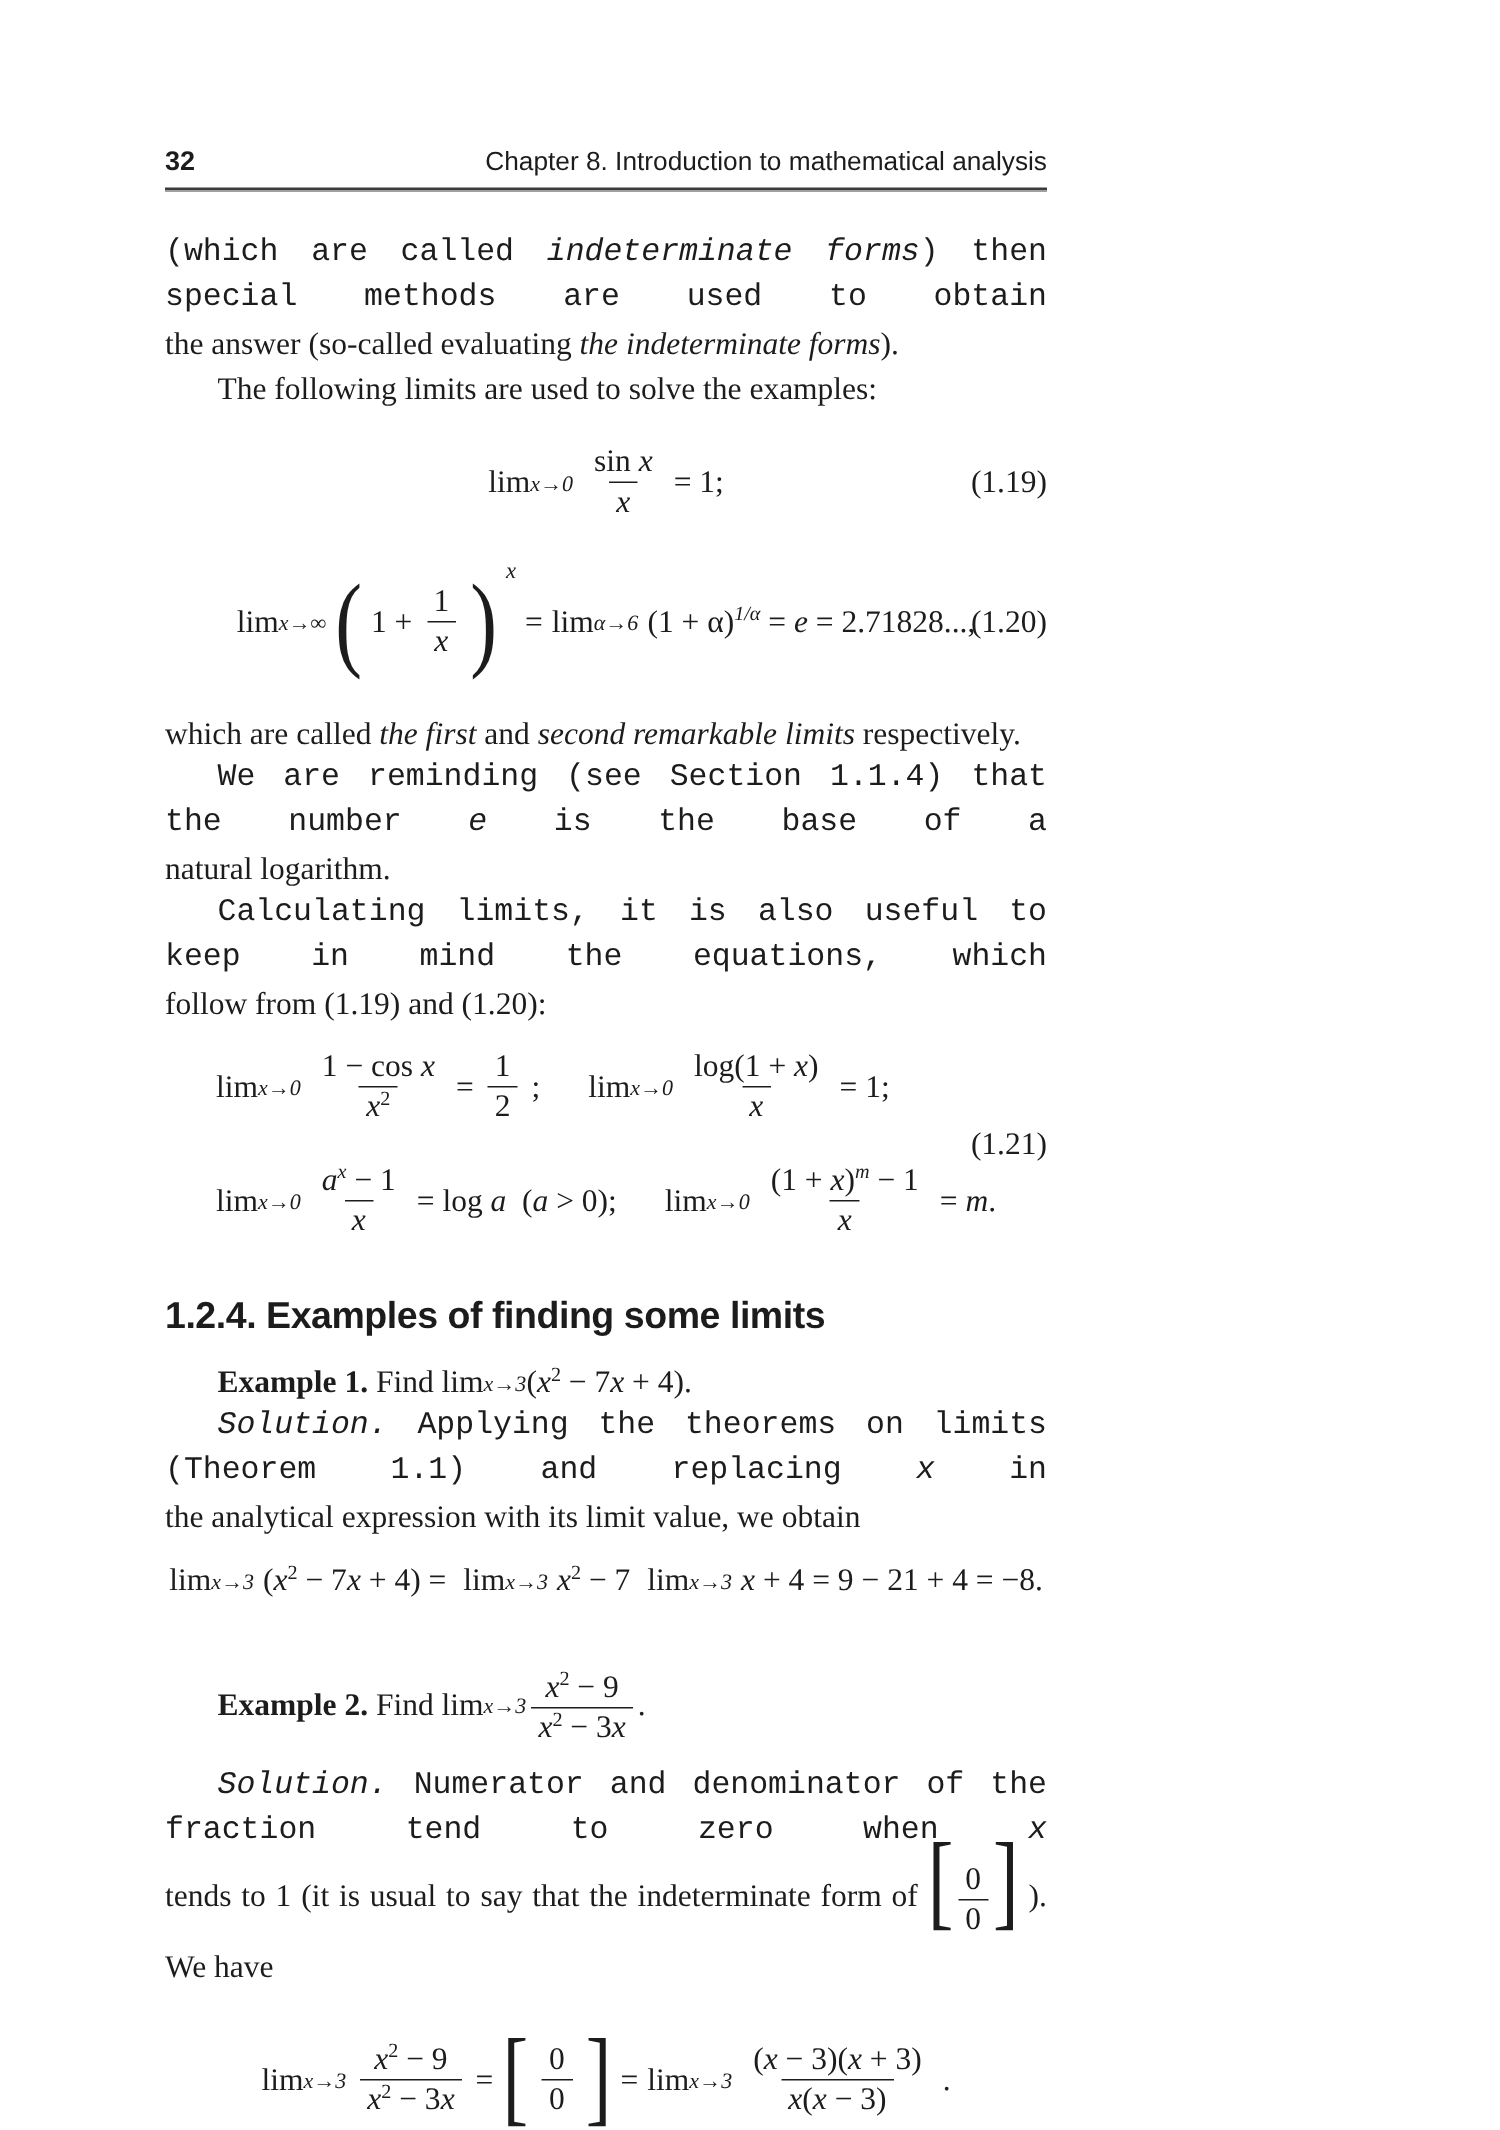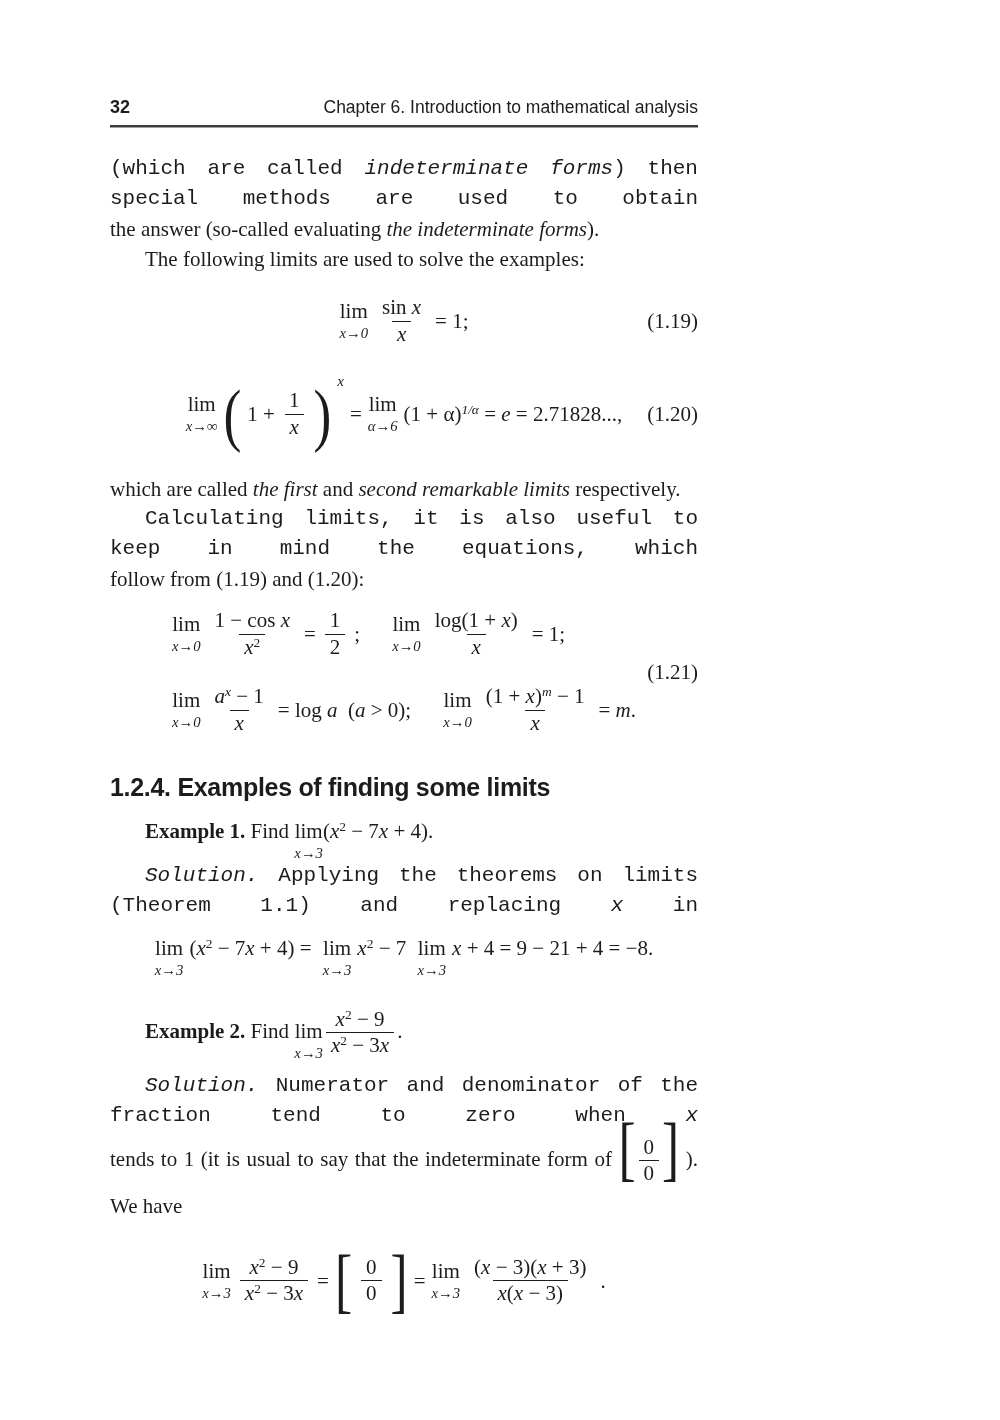--- a/index.html
+++ b/index.html
@@ -36,21 +36,21 @@
   .mt10{margin-top:10px;} .mt8{margin-top:8px;}
 
   
   .tk-rm{font-style:normal;}
   .tk-it{font-style:italic;}
   .tk-b{font-weight:700;}
   .tk-sup,.tk-supit{font-size:0.64em;vertical-align:0.55em;line-height:0;}
   .tk-supit{font-style:italic;}
 
   
-  .lim{display:inline-flex;flex-direction:column;align-items:center;line-height:1;text-align:right;}
+  .lim{display:inline-flex;flex-direction:row;align-items:center;line-height:1;text-align:right;}
   .lim .limop{line-height:1;}
   .lim .limsub{font-size:0.70em;font-style:italic;line-height:1;margin-top:4px;white-space:nowrap;}
   .frac{display:inline-flex;flex-direction:column;align-items:center;line-height:1.12;vertical-align:middle;margin:4px 3px;}
   .frac .num,.frac .den{padding:1px 5px;white-space:nowrap;}
   .frac .den{border-top:1.6px solid #1c1c1c;}
   .eqtext{white-space:pre;}
 
   
   .display{position:relative;display:flex;justify-content:center;align-items:center;gap:6px;white-space:nowrap;}
   .display.baseline-row{align-items:baseline;}
@@ -86,21 +86,21 @@
   .exline .inner{margin-left:35px;}
 </style>
 </head>
 <body>
 
 <div class="page">
   <div class="content">
 
     <div class="pageheader">
       <span class="pagenum">32</span>
-      <span class="chapter">Chapter 6. Introduction to mathematical analysis</span>
+      <span class="chapter">Chapter 8. Introduction to mathematical analysis</span>
     </div>
     <div class="rule"></div>
 
     <p class="para mt26">
       <span class="jline jlast"><span class="tk-rm">(which are called </span><span class="tk-it">indeterminate forms</span><span class="tk-rm">) then special methods are used to obtain</span></span>
       <span class="jline"><span class="tk-rm">the answer (so-called evaluating </span><span class="tk-it">the indeterminate forms</span><span class="tk-rm">).</span></span>
     </p>
     <p class="para indent">The following limits are used to solve the examples:</p>
 
     <div class="display eq119">
@@ -133,20 +133,24 @@
       <span class="lim">
         <span class="limop">lim</span>
         <span class="limsub">α→6</span>
       </span>
       <span class="eqtext"><span class="tk-rm">(1 + α)</span><span class="tk-supit">1/α</span><span class="tk-rm"> = </span><span class="tk-it">e</span><span class="tk-rm"> = 2.71828...,</span></span>
       <span class="tag">(1.20)</span>
     </div>
 
     <p class="para mt12">
       <span class="jline"><span class="tk-rm">which are called </span><span class="tk-it">the first</span><span class="tk-rm"> and </span><span class="tk-it">second remarkable limits</span><span class="tk-rm"> respectively.</span></span>
+    </p>
+    <p class="para">
+      <span class="jline jlast indent"><span class="tk-rm">We are reminding (see Section 1.1.4) that the number </span><span class="tk-it">e</span><span class="tk-rm"> is the base of a</span></span>
+      <span class="jline"><span class="tk-rm">natural logarithm.</span></span>
     </p>
     <p class="para">
       <span class="jline jlast indent">Calculating limits, it is also useful to keep in mind the equations, which</span>
       <span class="jline">follow from (1.19) and (1.20):</span>
     </p>
 
     <div class="eq121wrap">
       <div class="eq121col">
         <div class="eqrow">
           <span class="lim">
@@ -199,20 +203,21 @@
 
     <div class="heading">1.2.4. Examples of finding some limits</div>
 
     <p class="para exline"><span class="inner"><span><span class="tk-b">Example 1.</span><span class="tk-rm"> Find </span></span><span class="lim">
             <span class="limop">lim</span>
             <span class="limsub">x→3</span>
           </span><span><span class="tk-rm">(</span><span class="tk-it">x</span><span class="tk-sup">2</span><span class="tk-rm"> − 7</span><span class="tk-it">x</span><span class="tk-rm"> + 4).</span></span></span></p>
 
     <p class="para mt16">
       <span class="jline jlast indent"><span class="tk-it">Solution.</span><span class="tk-rm"> Applying the theorems on limits (Theorem 1.1) and replacing </span><span class="tk-it">x</span><span class="tk-rm"> in</span></span>
+      <span class="jline"><span class="tk-rm">the analytical expression with its limit value, we obtain</span></span>
     </p>
 
     <div class="display baseline-row eq-ex1">
       <span class="lim">
         <span class="limop">lim</span>
         <span class="limsub">x→3</span>
       </span>
       <span class="eqtext"><span class="tk-rm">(</span><span class="tk-it">x</span><span class="tk-sup">2</span><span class="tk-rm"> − 7</span><span class="tk-it">x</span><span class="tk-rm"> + 4) = </span></span>
       <span class="lim">
         <span class="limop">lim</span>

